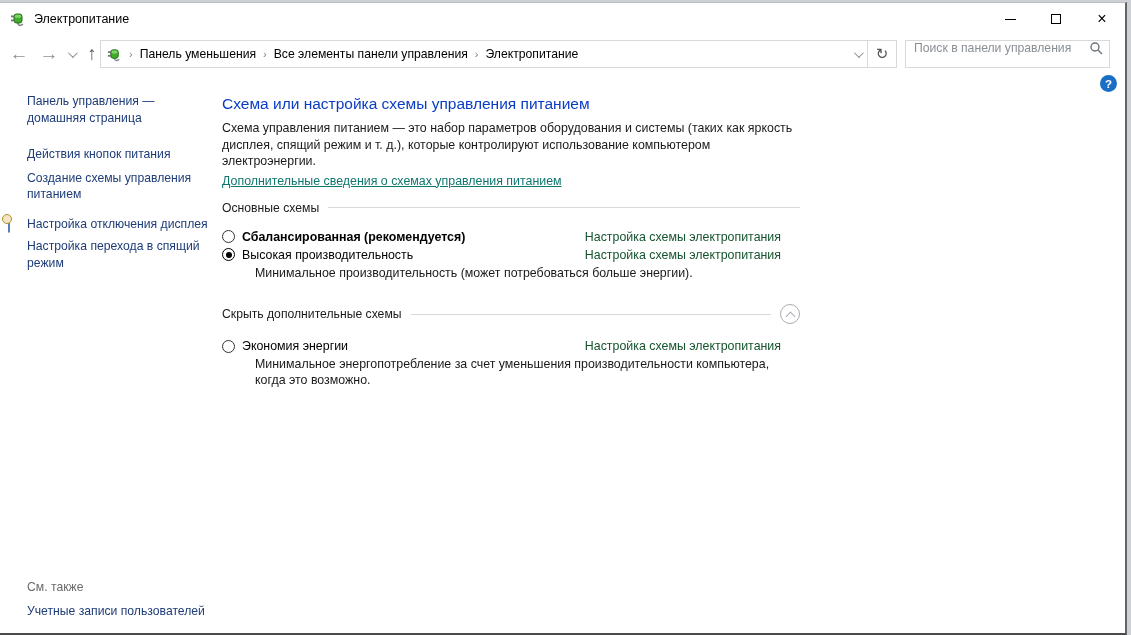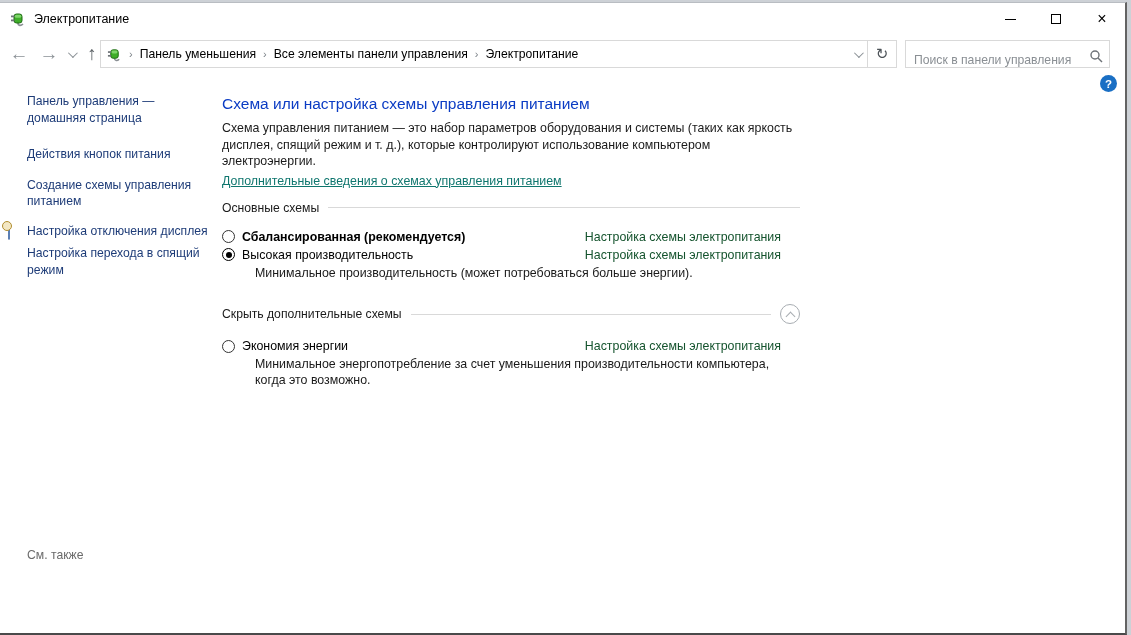--- a/index.html
+++ b/index.html
@@ -45,45 +45,45 @@
   .addr-chev { margin-left:auto; }
   .refreshbox {
     position:absolute; left:868px; top:5px; width:29px; height:28px;
     border:1px solid #d9d9d9; border-left:none; background:#fff;
     display:flex; align-items:center; justify-content:center;
     color:#4d5358; font-size:15px; cursor:default;
   }
   .searchbox {
     position:absolute; left:905px; top:5px; width:205px; height:28px;
     border:1px solid #d9d9d9; background:#fff;
-    display:flex; align-items:flex-end; padding:0 6px 0 8px;
+    display:flex; align-items:flex-start; padding:0 6px 0 8px;
   }
   .searchbox input {
     border:none; outline:none; flex:1; font-family:inherit;
     font-size:12.2px; color:#333; min-width:0; background:transparent;
   }
   .searchbox input::placeholder { color:#8a8f94; opacity:1; }
   .search-icon { flex:0 0 auto; }
   
   .help-btn {
     position:absolute; left:1100px; top:72px; width:17px; height:17px;
     border-radius:50%; background:#1a6fc4;
     color:#fff; font-size:11.5px; font-weight:bold;
     display:flex; align-items:center; justify-content:center; cursor:default;
   }
   
   .sidebar { position:absolute; left:8px; top:90px; width:206px; font-size:12.2px; line-height:16.5px; }
   .side-item { display:flex; align-items:flex-start; color:#1e3c78; cursor:pointer; }
   .side-item .side-ico { flex:0 0 19px; padding-top:1px; }
   .side-item.no-ico { padding-left:19px; }
   .si-1 { margin-bottom:20px; }
-  .si-2 { margin-bottom:14px; }
+  .si-2 { margin-bottom:7px; }
   .si-3 { margin-bottom:13px; }
   .si-4 { margin-bottom:5px; }
-  .see-also { position:absolute; left:8px; top:544px; width:206px; font-size:12.2px; line-height:16.5px; }
+  .see-also { position:absolute; left:8px; top:576px; width:206px; font-size:12.2px; line-height:16.5px; }
   .see-also-header { color:#6a6a6a; padding-left:19px; margin-bottom:7px; cursor:default; }
   .see-also .side-item { padding-left:19px; }
   
   .ico-display-clock { position:relative; width:16px; height:13px; margin-top:2px;
     background:linear-gradient(#cddcf0,#9db8dd); border:1px solid #5b7fb4; border-radius:2px; }
   .ico-display-clock::after { content:""; position:absolute; right:-3px; top:-4px; width:8px; height:8px;
     border-radius:50%; background:#f3e7c3; border:1px solid #b08d2f; }
   .ico-moon { width:13px; height:13px; margin-top:2px; border-radius:50%;
     background:radial-gradient(circle at 30% 30%, #aeb4ba 0%, #5d6268 40%, #26292d 100%); }
   
@@ -198,20 +198,23 @@
       <span class="side-label">Настройка отключения дисплея</span>
     </div>
     <div class="side-item si-5">
       <span class="side-ico"><span class="ico-moon"></span></span>
       <span class="side-label">Настройка перехода в спящий режим</span>
     </div>
   </div>
 
   <div class="see-also">
     <div class="see-also-header">См. также</div>
+    <div class="side-item">
+      <span class="side-label">Учетные записи пользователей</span>
+    </div>
   </div>
 
   <div class="main">
     <h1>Схема или настройка схемы управления питанием</h1>
     <p class="intro">Схема управления питанием — это набор параметров оборудования и системы (таких как яркость дисплея, спящий режим и т. д.), которые контролируют использование компьютером электроэнергии.</p>
     <a class="intro-link">Дополнительные сведения о схемах управления питанием</a>
 
     <div class="group-header">
       <span class="gh-label">Основные схемы</span>
       <span class="gh-rule"></span>

